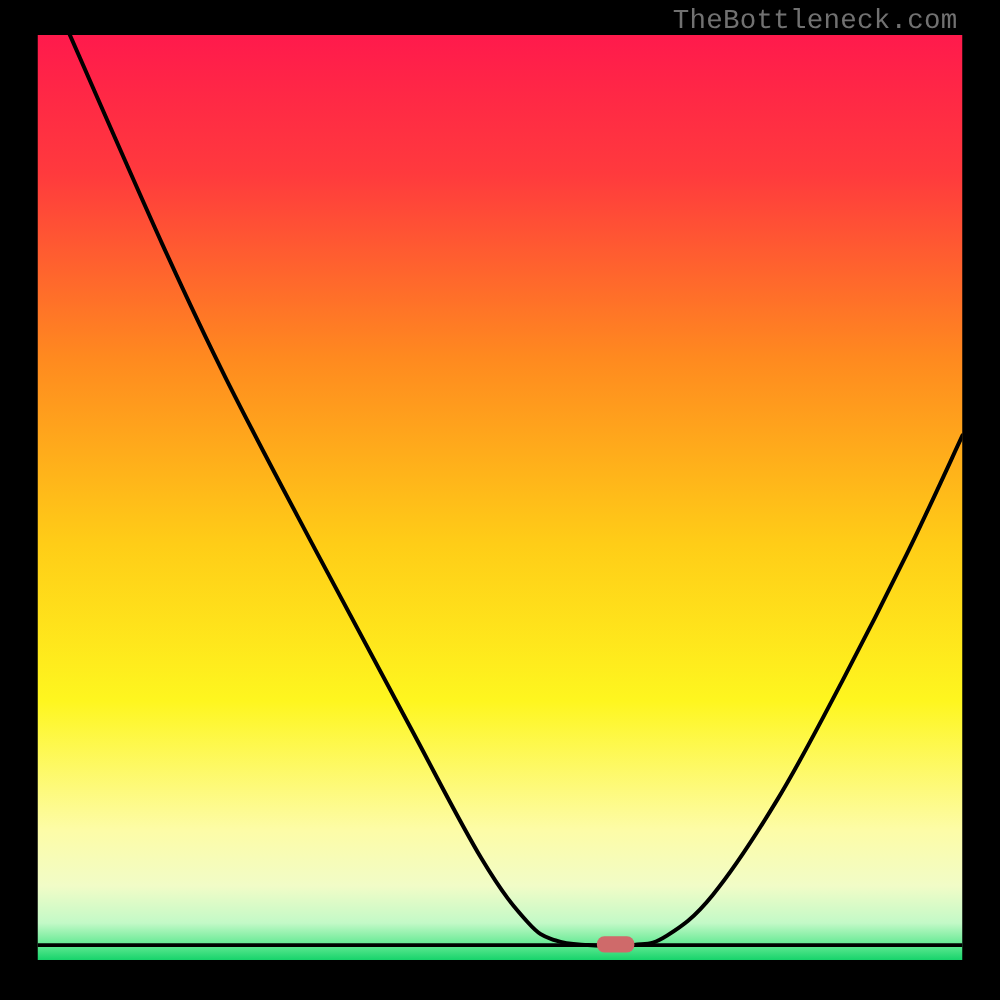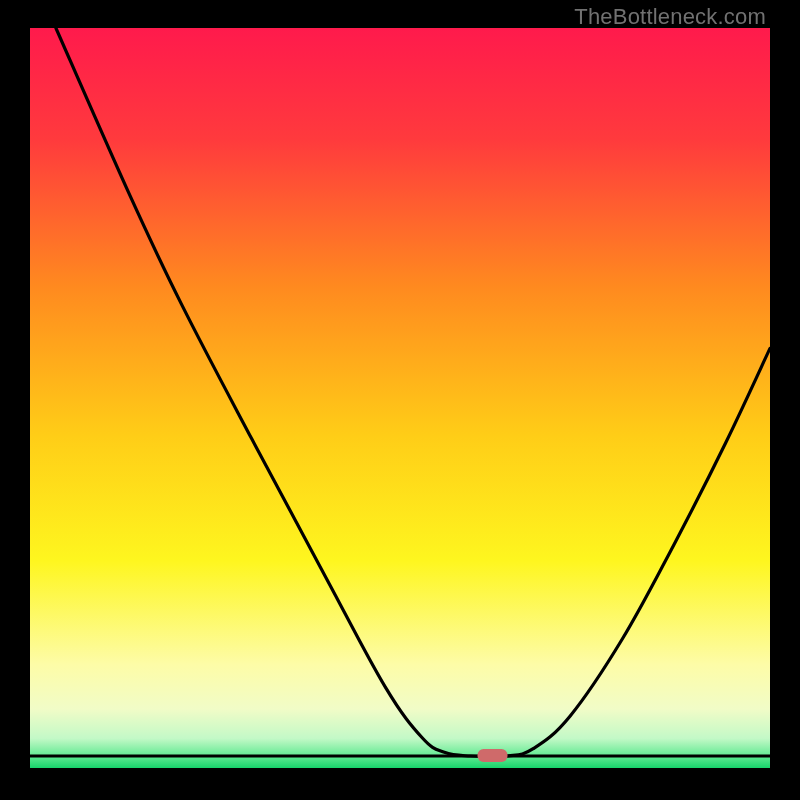--- a/index.html
+++ b/index.html
@@ -15,21 +15,21 @@
     left: 30px;
     top: 28px;
     width: 740px;
     height: 740px;
     background: #000;
   }
   .watermark {
     position: absolute;
     top: 4px;
     right: 34px;
-    font-family: Liberation Sans, sans-serif;
+    font-family: Liberation Mono, monospace;
     font-size: 22px;
     font-weight: 500;
     color: #717171;
     letter-spacing: 0.2px;
   }
   svg {
     display: block;
   }
 </style>
 </head>

